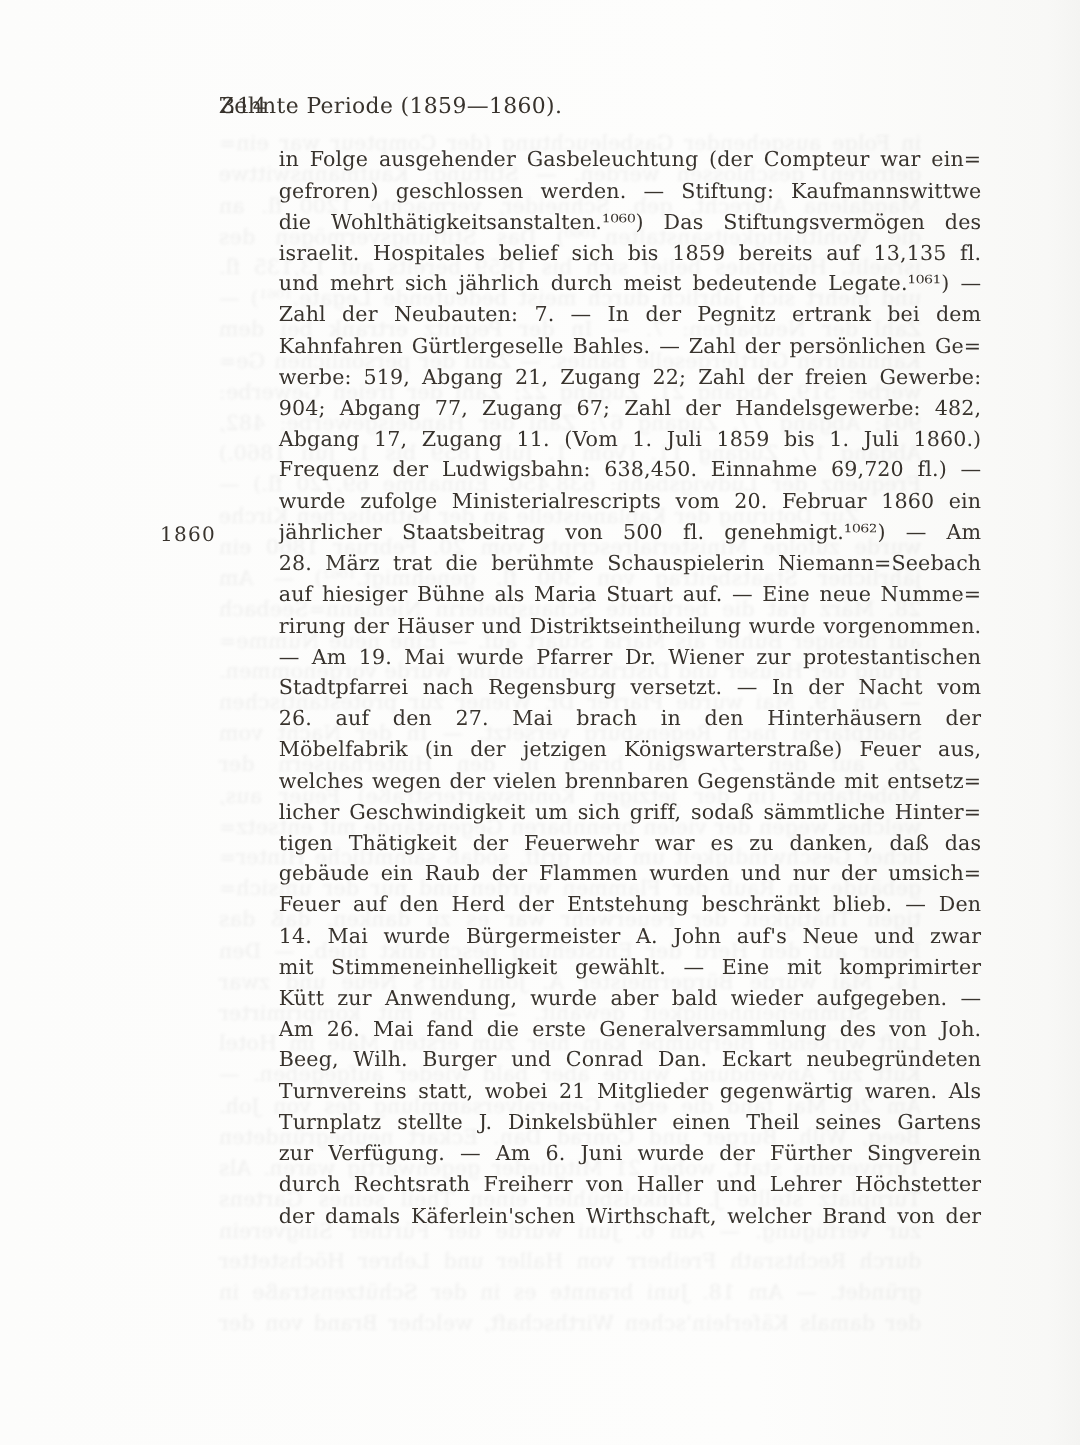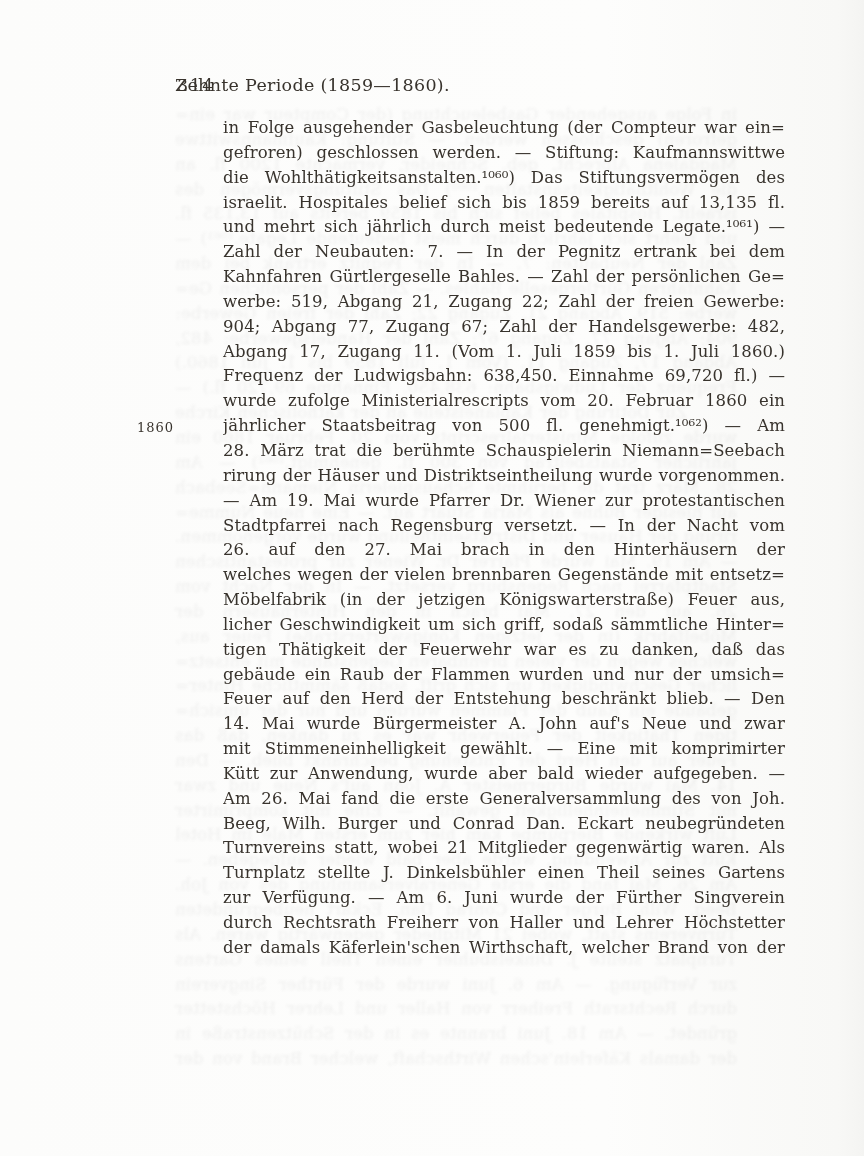--- a/index.html
+++ b/index.html
@@ -60,24 +60,24 @@
   }
   .line.indent {
     padding-left: 50px;
   }
   
   .margin-year {
     position: absolute;
     left: 128px;
     top: 416px;
     width: 46px;
-    font-size: 13px;
+    font-size: 16px;
     line-height: 24.85px;
     letter-spacing: 1px;
-    text-align: right;
+    text-align: left;
   }
   
   .ghost {
     position: absolute;
     left: 175px;
     top: 103px;
     width: 562px;
     transform: scaleX(-1);
     filter: blur(1.4px);
     opacity: 0.09;
@@ -147,26 +147,27 @@
       <div class="line">und mehrt sich jährlich durch meist bedeutende Legate.¹⁰⁶¹) —</div>
       <div class="line">Zahl der Neubauten: 7. — In der Pegnitz ertrank bei dem</div>
       <div class="line">Kahnfahren Gürtlergeselle Bahles. — Zahl der persönlichen Ge=</div>
       <div class="line">werbe: 519, Abgang 21, Zugang 22; Zahl der freien Gewerbe:</div>
       <div class="line">904; Abgang 77, Zugang 67; Zahl der Handelsgewerbe: 482,</div>
       <div class="line">Abgang 17, Zugang 11. (Vom 1. Juli 1859 bis 1. Juli 1860.)</div>
       <div class="line">Frequenz der Ludwigsbahn: 638,450. Einnahme 69,720 fl.) —</div>
       <div class="line">wurde zufolge Ministerialrescripts vom 20. Februar 1860 ein</div>
       <div class="line">jährlicher Staatsbeitrag von 500 fl. genehmigt.¹⁰⁶²) — Am</div>
       <div class="line">28. März trat die berühmte Schauspielerin Niemann=Seebach</div>
+      <div class="line">auf hiesiger Bühne als Maria Stuart auf. — Eine neue Numme=</div>
       <div class="line">rirung der Häuser und Distriktseintheilung wurde vorgenommen.</div>
       <div class="line">— Am 19. Mai wurde Pfarrer Dr. Wiener zur protestantischen</div>
       <div class="line">Stadtpfarrei nach Regensburg versetzt. — In der Nacht vom</div>
       <div class="line">26. auf den 27. Mai brach in den Hinterhäusern der Howald'schen</div>
+      <div class="line">Möbelfabrik (in der jetzigen Königswarterstraße) Feuer aus,</div>
       <div class="line">welches wegen der vielen brennbaren Gegenstände mit entsetz=</div>
-      <div class="line">Möbelfabrik (in der jetzigen Königswarterstraße) Feuer aus,</div>
       <div class="line">licher Geschwindigkeit um sich griff, sodaß sämmtliche Hinter=</div>
       <div class="line">tigen Thätigkeit der Feuerwehr war es zu danken, daß das</div>
       <div class="line">gebäude ein Raub der Flammen wurden und nur der umsich=</div>
       <div class="line">Feuer auf den Herd der Entstehung beschränkt blieb. — Den</div>
       <div class="line">14. Mai wurde Bürgermeister A. John auf's Neue und zwar</div>
       <div class="line">mit Stimmeneinhelligkeit gewählt. — Eine mit komprimirter</div>
       <div class="line">Kütt zur Anwendung, wurde aber bald wieder aufgegeben. —</div>
       <div class="line">Am 26. Mai fand die erste Generalversammlung des von Joh.</div>
       <div class="line">Beeg, Wilh. Burger und Conrad Dan. Eckart neubegründeten</div>
       <div class="line">Turnvereins statt, wobei 21 Mitglieder gegenwärtig waren. Als</div>

